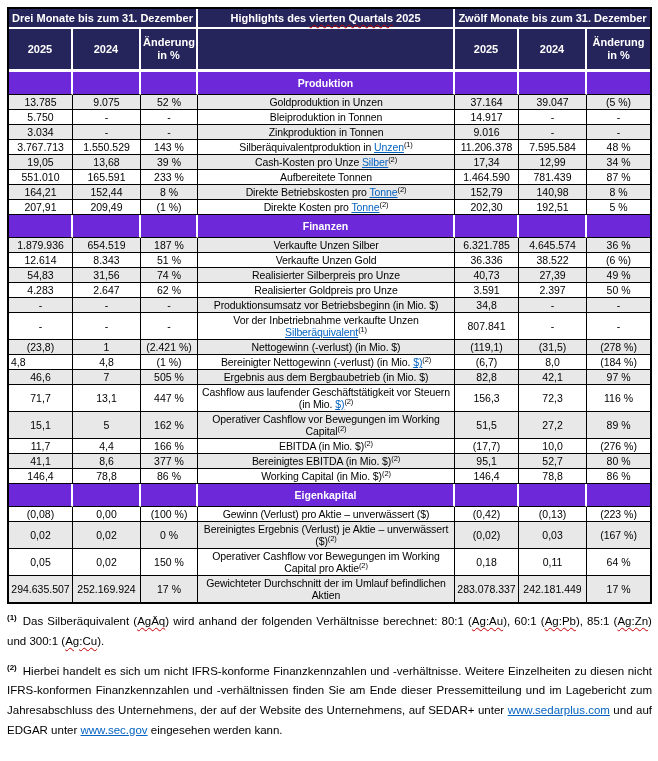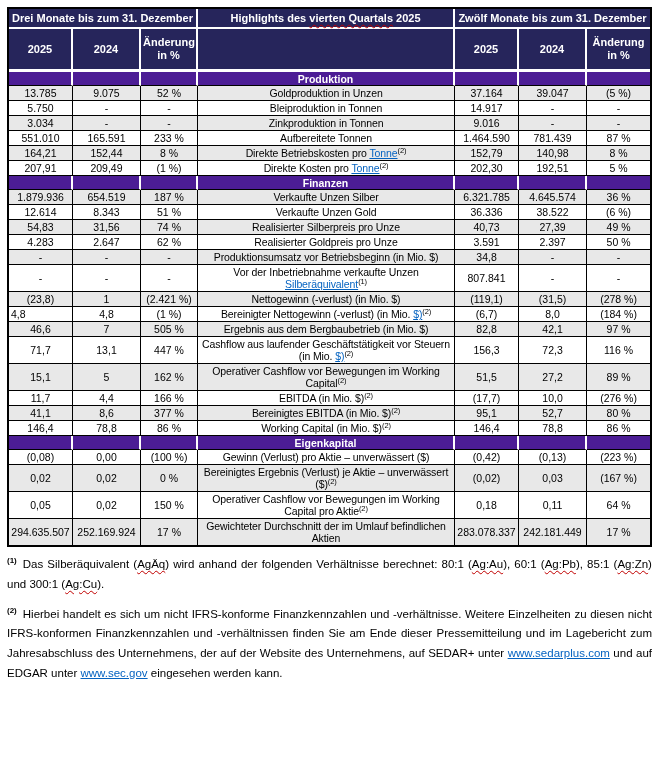--- a/index.html
+++ b/index.html
@@ -25,22 +25,22 @@
 
   td {
     font-size:10.5px; text-align:center; vertical-align:middle;
     border-right:1px solid #000; border-bottom:1px solid #000;
     padding:1px 2px; height:14px; line-height:12px; background:#fff;
   }
   td:last-child { border-right:none; }
   tbody tr:last-child td { border-bottom:none;margin-left:20px; }
   tr.alt td { background:#E8E8E8; }
   td.sec {
-    background:#4c1d95; color:#fff; font-weight:bold; font-size:10.5px;
-    border-right:2px solid #fff; height:14px; padding:0 2px;
+    background:#6d28d9; color:#fff; font-weight:bold; font-size:10.5px;
+    border-right:2px solid #fff; height:23px; padding:0 2px;
   }
   td.sec:last-child { border-right:none; }
   td.lbl { letter-spacing:-0.1px; }
 
   sup { font-size:7.5px; line-height:0; vertical-align:super; }
   a.lnk { color:#0563C1; text-decoration:underline; cursor:pointer; }
   .wavy {
     text-decoration-line:underline; text-decoration-style:wavy;
     text-decoration-color:#C00000; text-decoration-thickness:1px;
     text-underline-offset:2px;
@@ -115,20 +115,38 @@
         <tr class="alt">
           <td class="num">3.034</td>
           <td class="num">-</td>
           <td class="num">-</td>
           <td class="lbl"><span>Zinkproduktion in Tonnen</span></td>
           <td class="num">9.016</td>
           <td class="num">-</td>
           <td class="num">-</td>
         </tr>
         <tr>
+          <td class="num">3.767.713</td>
+          <td class="num">1.550.529</td>
+          <td class="num">143 %</td>
+          <td class="lbl"><span>Silberäquivalentproduktion in </span><a class="lnk" href="#">Unzen</a><sup>(1)</sup></td>
+          <td class="num">11.206.378</td>
+          <td class="num">7.595.584</td>
+          <td class="num">48 %</td>
+        </tr>
+        <tr class="alt">
+          <td class="num">19,05</td>
+          <td class="num">13,68</td>
+          <td class="num">39 %</td>
+          <td class="lbl"><span>Cash-Kosten pro Unze </span><a class="lnk" href="#">Silber</a><sup>(2)</sup></td>
+          <td class="num">17,34</td>
+          <td class="num">12,99</td>
+          <td class="num">34 %</td>
+        </tr>
+        <tr>
           <td class="num">551.010</td>
           <td class="num">165.591</td>
           <td class="num">233 %</td>
           <td class="lbl"><span>Aufbereitete Tonnen</span></td>
           <td class="num">1.464.590</td>
           <td class="num">781.439</td>
           <td class="num">87 %</td>
         </tr>
         <tr class="alt">
           <td class="num">164,21</td>

